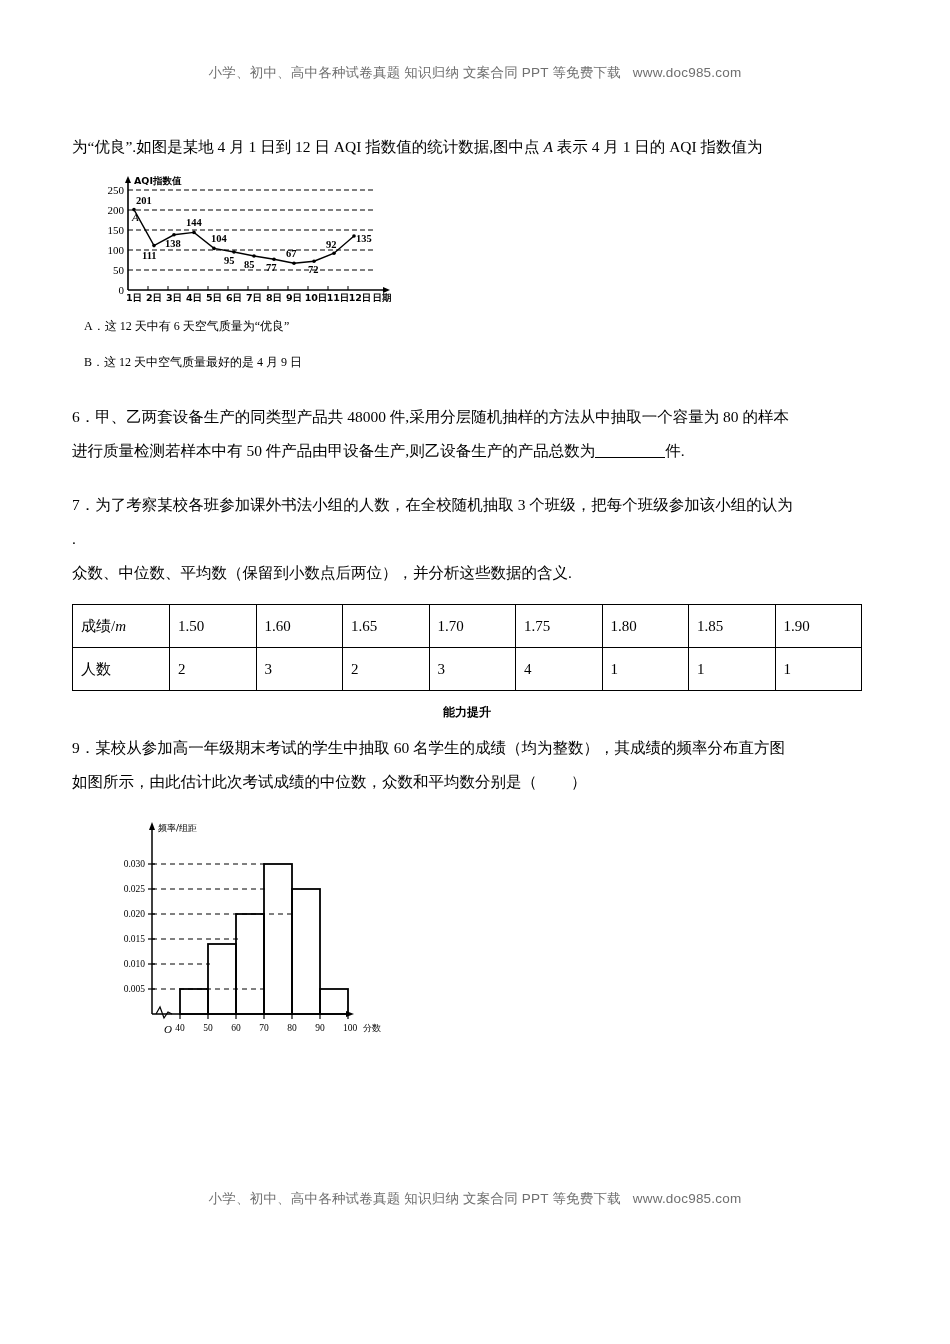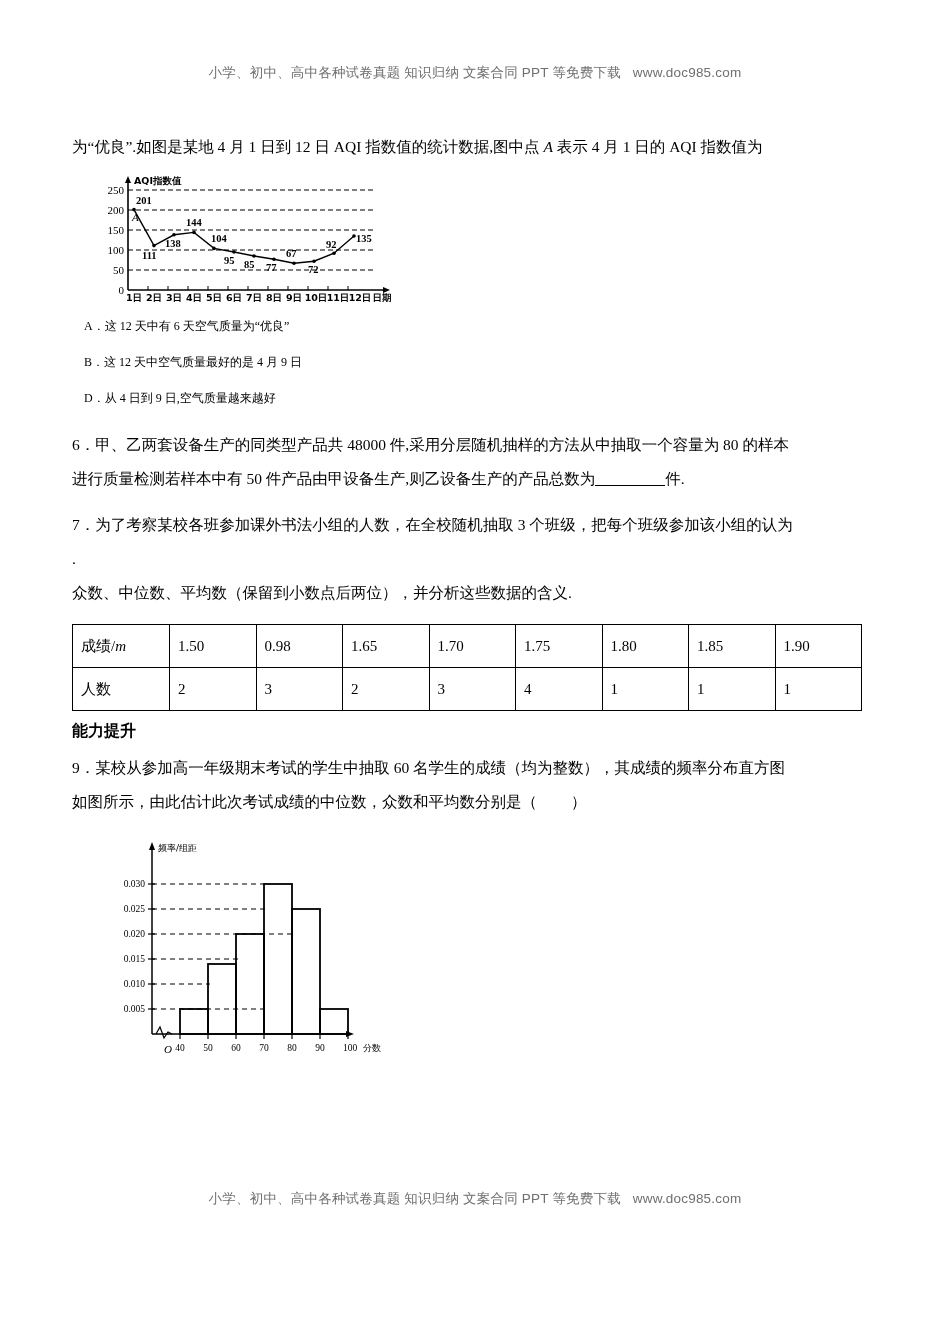--- a/index.html
+++ b/index.html
@@ -39,21 +39,21 @@
     top: 130px;
     width: 790px;
   }
 
   .para {
     font-size: 15.5px;
     line-height: 34px;
     text-align: justify;
     margin: 0;
   }
-  .para.q { margin-top: 12px; }
+  .para.q { margin-top: 20px; }
   .opt {
     font-size: 12px;
     line-height: 36px;
     margin: 0;
     padding-left: 12px;
   }
   .blank-line {
     display: inline-block;
     border-bottom: 1px solid #000;
     width: 70px;
@@ -90,23 +90,24 @@
   table.score-table td {
     border: 1px solid #000;
     height: 38px;
     padding: 2px 8px;
     font-size: 15px;
     vertical-align: middle;
   }
   table.score-table td.head { width: 80px; margin-left: 16px; }
 
   .section-title {
-    font-family: Liberation Mono, monospace;
+    text-align: center;
+    font-family: Liberation Serif, serif;
     font-weight: bold;
-    font-size: 16px;
+    font-size: 12px;
     margin: 6px 0 4px 0;
     line-height: 30px;
   }
 
   
   .hist-wrap {
     position: relative;
     width: 300px;
     height: 235px;
     margin: 10px 0 0 28px;
@@ -211,36 +212,35 @@
           <text x="228" y="101">72</text>
           <text x="246" y="76">92</text>
           <text x="276" y="70">135</text>
         </g>
         <text x="52" y="49" font-family="Liberation Serif, serif" font-style="italic" font-size="11">A</text>
       </svg>
     </div>
 
     <p class="opt">A．这 12 天中有 6 天空气质量为“优良”</p>
     <p class="opt">B．这 12 天中空气质量最好的是 4 月 9 日</p>
-    <p class="opt">D．从 4 日到 9 日,空气质量越来越好</p>
 
     <p class="para q">6．甲、乙两套设备生产的同类型产品共 48000 件,采用分层随机抽样的方法从中抽取一个容量为 80 的样本</p>
     <p class="para"><span>进行质量检测若样本中有 50 件产品由甲设备生产,则乙设备生产的产品总数为</span><span class="blank-line"></span><span>件.</span></p>
 
     <p class="para q">7．为了考察某校各班参加课外书法小组的人数，在全校随机抽取 3 个班级，把每个班级参加该小组的认为</p>
     <p class="para">.</p>
 
     <p class="para">众数、中位数、平均数（保留到小数点后两位），并分析这些数据的含义.</p>
 
     <table class="score-table">
       <tbody>
           <tr>
         <td class="head"><span>成绩/</span><i class="var">m</i></td>
         <td>1.50</td>
-        <td>0.98</td>
+        <td>1.60</td>
         <td>1.65</td>
         <td>1.70</td>
         <td>1.75</td>
         <td>1.80</td>
         <td>1.85</td>
         <td>1.90</td>
       </tr>
       <tr>
         <td class="head">人数</td>
         <td>2</td>

